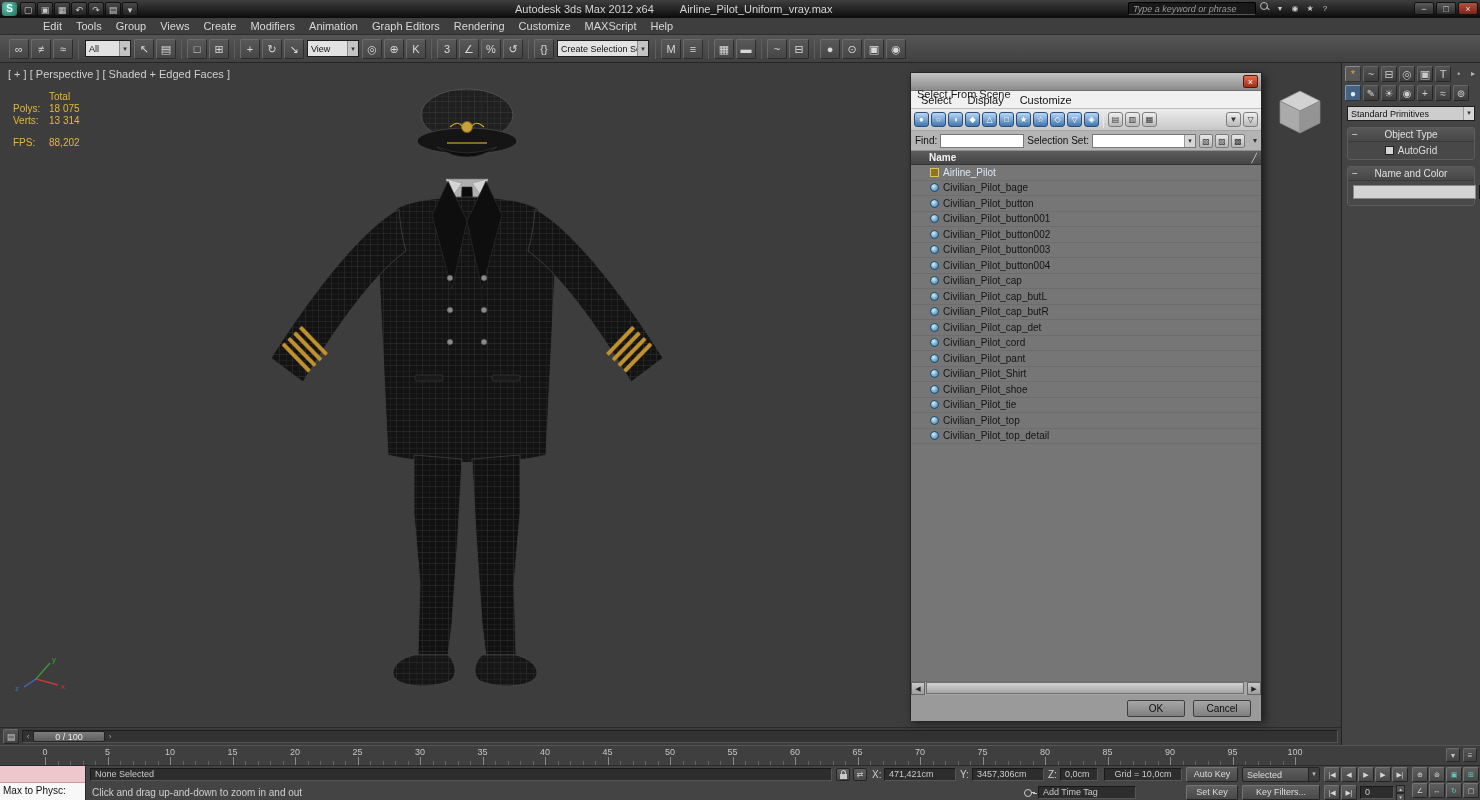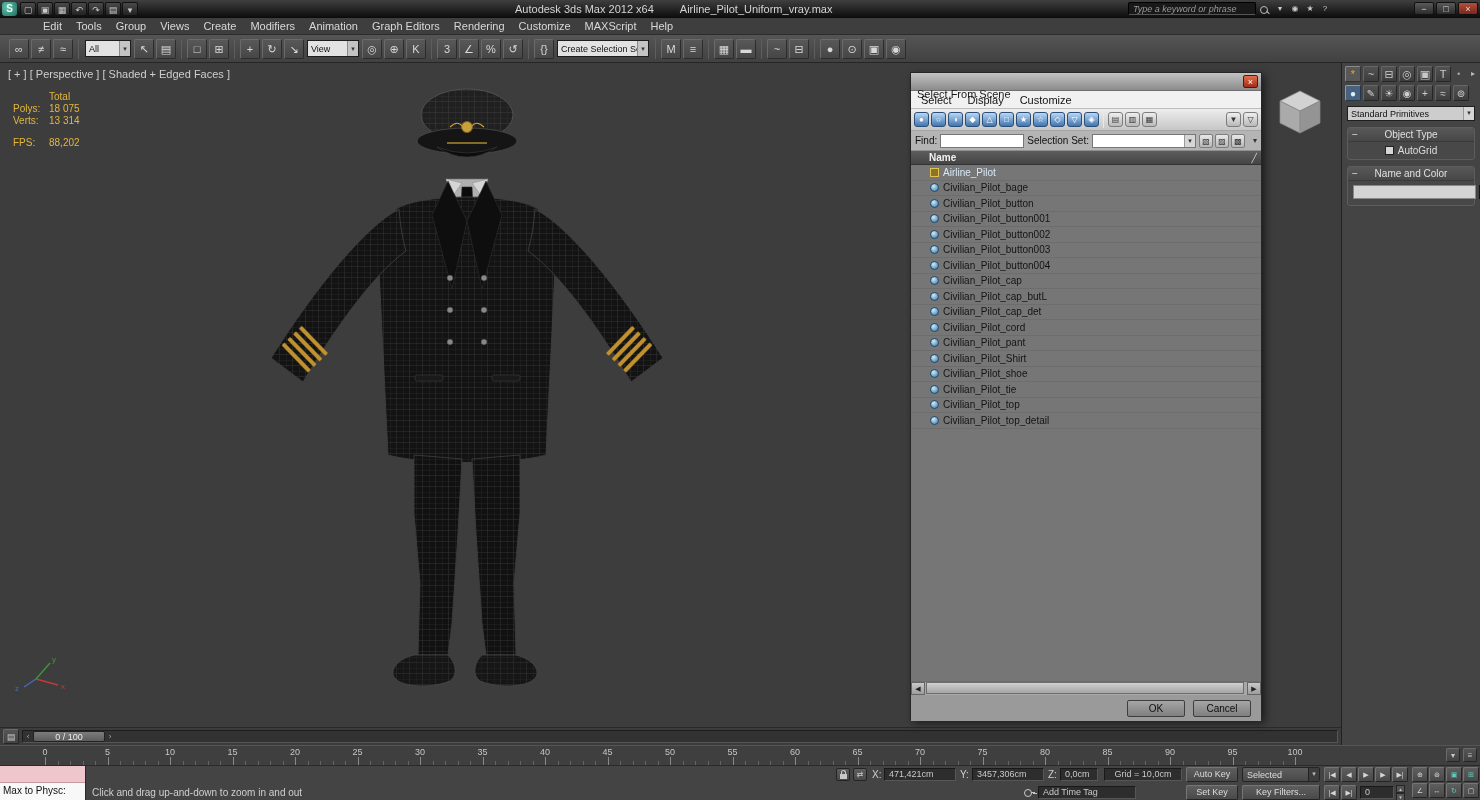--- a/index.html
+++ b/index.html
@@ -5,21 +5,21 @@
   html,body{margin:0;padding:0;background:#222;}
   *{box-sizing:border-box;font-family:"Liberation Sans","DejaVu Sans",sans-serif;}
   .screen{position:relative;width:1480px;height:800px;background:#434343;overflow:hidden;}
 
   
   .titlebar{position:absolute;left:0;top:0;width:1480px;height:18px;background:linear-gradient(#3f3f3f,#0b0b0b);display:flex;align-items:center;z-index:6;}
   .app-logo{width:15px;height:14px;margin:0 3px 0 2px;background:radial-gradient(circle at 35% 35%,#66c2ae,#1f6e5e);border-radius:3px;color:#eafff8;font-size:10px;font-weight:bold;text-align:center;line-height:14px;}
   .qa{display:flex;gap:1px;}
   .qa-btn{width:16px;height:14px;font-size:9px;line-height:14px;text-align:center;color:#c9c9c9;background:linear-gradient(#4a4a4a,#222);border:1px solid #111;border-radius:2px;}
   .tb-title{position:absolute;left:515px;top:0;height:18px;display:flex;gap:26px;align-items:center;font-size:11px;color:#d4d4d4;white-space:nowrap;}
-  .search-wrap{position:absolute;left:1128px;top:2px;display:flex;align-items:flex-end;gap:2px;}
+  .search-wrap{position:absolute;left:1128px;top:2px;display:flex;align-items:flex-start;gap:2px;}
   .search-input{width:128px;height:13px;background:#191919;border:1px solid #000;border-bottom-color:#555;border-radius:2px;color:#cfcfcf;font-size:9px;font-style:italic;padding:0 4px;}
   .search-input::placeholder{color:#999;}
   .mag{position:relative;width:9px;height:9px;margin:0 2px;}
   .mag::before{content:"";position:absolute;left:0;top:0;width:6px;height:6px;border:1px solid #bbb;border-radius:50%;}
   .mag::after{content:"";position:absolute;left:6px;top:6px;width:4px;height:1px;background:#bbb;transform:rotate(45deg);}
   .ic-btn{width:14px;height:13px;font-size:8px;line-height:13px;text-align:center;color:#c9c9c9;}
   .win-controls{position:absolute;right:2px;top:2px;display:flex;gap:2px;}
   .wc-btn{width:20px;height:13px;background:linear-gradient(#5a5a5a,#2c2c2c);border:1px solid #111;border-radius:2px;color:#ddd;font-size:9px;line-height:12px;text-align:center;}
   .wc-close{background:linear-gradient(#b3503c,#7c261a);}
 
@@ -434,20 +434,24 @@
           <div class="obj-ico geometry"></div>
           <div class="obj-name">Civilian_Pilot_button004</div>
         </div>
         <div class="scene-row">
           <div class="obj-ico geometry"></div>
           <div class="obj-name">Civilian_Pilot_cap</div>
         </div>
         <div class="scene-row">
           <div class="obj-ico geometry"></div>
           <div class="obj-name">Civilian_Pilot_cap_butL</div>
+        </div>
+        <div class="scene-row">
+          <div class="obj-ico geometry"></div>
+          <div class="obj-name">Civilian_Pilot_cap_butR</div>
         </div>
         <div class="scene-row">
           <div class="obj-ico geometry"></div>
           <div class="obj-name">Civilian_Pilot_cap_det</div>
         </div>
         <div class="scene-row">
           <div class="obj-ico geometry"></div>
           <div class="obj-name">Civilian_Pilot_cord</div>
         </div>
         <div class="scene-row">
@@ -676,20 +680,21 @@
         <div class="ruler-btn">▾</div>
         <div class="ruler-btn">≡</div>
       </div>
   </div>
 
   <div class="statusbar">
     <div class="listener">
       <div class="macro-line"></div>
       <div class="listener-line">Max to Physc:</div>
     </div>
+    <div class="sb-field" style="left:90px;top:2px;width:742px;">None Selected</div>
     <div class="lock-btn">
       <div class="lock-shackle"></div>
         <div class="lock-body"></div>
     </div>
     <div class="ttin-btn">⇄</div>
     <span class="sb-label" style="left:872px;top:3px;">X:</span>
     <div class="sb-field" style="left:884px;top:2px;width:72px;">471,421cm</div>
     <span class="sb-label" style="left:960px;top:3px;">Y:</span>
     <div class="sb-field" style="left:972px;top:2px;width:72px;">3457,306cm</div>
     <span class="sb-label" style="left:1048px;top:3px;">Z:</span>

